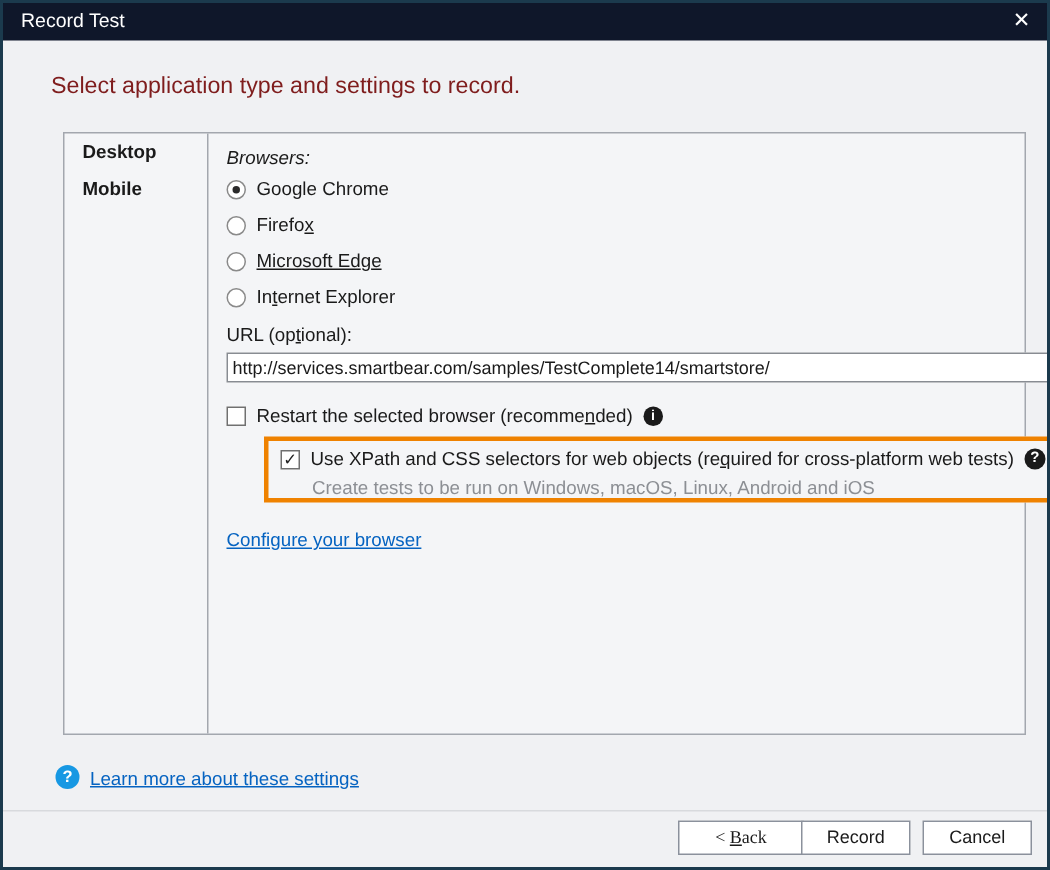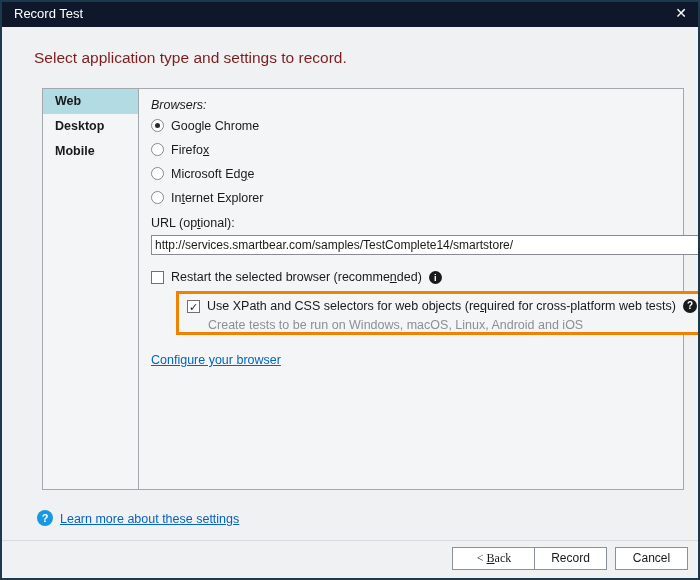--- a/index.html
+++ b/index.html
@@ -16,21 +16,21 @@
 
   .panel { position:absolute; left:40px; top:86px; width:642px; height:402px; border:1px solid #a3a7ae; background:#f4f5f7; }
   .sidebar { position:absolute; left:0; top:0; width:96px; height:100%; border-right:1px solid #a3a7ae; }
   .side-item { height:25px; line-height:25px; padding-left:12px; font-weight:bold; font-size:12.5px; cursor:pointer; }
   .side-item.selected { background:#b2dbe3; }
 
   .content { position:absolute; left:97px; top:0; right:0; bottom:0; }
 
   .browsers-label { position:absolute; left:11px; top:9px;font-style:italic; }
 
-  .radio-row { position:absolute; left:11px; display:flex; align-items:flex-start; cursor:pointer; }
+  .radio-row { position:absolute; left:11px; display:flex; align-items:flex-end; cursor:pointer; }
   .radio { width:13px; height:13px; border:1px solid #8a8a8a; border-radius:50%; background:#fff; margin-right:7px; position:relative; flex:none; }
   .radio .dot { position:absolute; left:3px; top:3px; width:5px; height:5px; border-radius:50%; background:#2b2b2b; }
 
   .url-label { position:absolute; left:11px; top:127px; }
   .url-input { position:absolute; left:11px; top:146px; width:554px; height:20px; border:1px solid #888c92; background:#fff; font-family:"Liberation Sans", sans-serif; font-size:12px; padding:0 3px; color:#1a1a1a; }
 
   .check-row { position:absolute; display:flex; align-items:center; cursor:pointer; }
   .checkbox { width:13px; height:13px; border:1px solid #707070; background:#fff; margin-right:7px; flex:none; text-align:center; line-height:12px; font-size:11px; color:#222; }
 
   .restart-row { left:11px; top:181px; }
@@ -66,42 +66,41 @@
   <div class="titlebar">
     <span class="title">Record Test</span>
     <span class="close">✕</span>
   </div>
 
   <div class="heading">Select application type and settings to record.</div>
 
   <div class="panel">
 
     <div class="sidebar">
-      <div class="side-item selected">Web</div>
       <div class="side-item">Desktop</div>
       <div class="side-item">Mobile</div>
     </div>
 
     <div class="content">
 
       <div class="browsers-label">Browsers:</div>
 
       <div class="radio-row" style="top:30px;">
         <span class="radio">
             <span class="dot"></span>
           </span>
         <span class="lbl"><span>Google Chrome</span><u></u><span></span></span>
       </div>
 
       <div class="radio-row" style="top:54px;">
         <span class="radio"></span>
         <span class="lbl"><span>Firefo</span><u>x</u><span></span></span>
       </div>
 
-      <div class="radio-row" style="top:78px;">
+      <div class="radio-row" style="top:78px;text-decoration:underline;">
         <span class="radio"></span>
         <span class="lbl"><span>Microsoft Ed</span><u>g</u><span>e</span></span>
       </div>
 
       <div class="radio-row" style="top:102px;">
         <span class="radio"></span>
         <span class="lbl"><span>In</span><u>t</u><span>ernet Explorer</span></span>
       </div>
 
       <div class="url-label"><span>URL (op</span><u>t</u><span>ional):</span></div>

